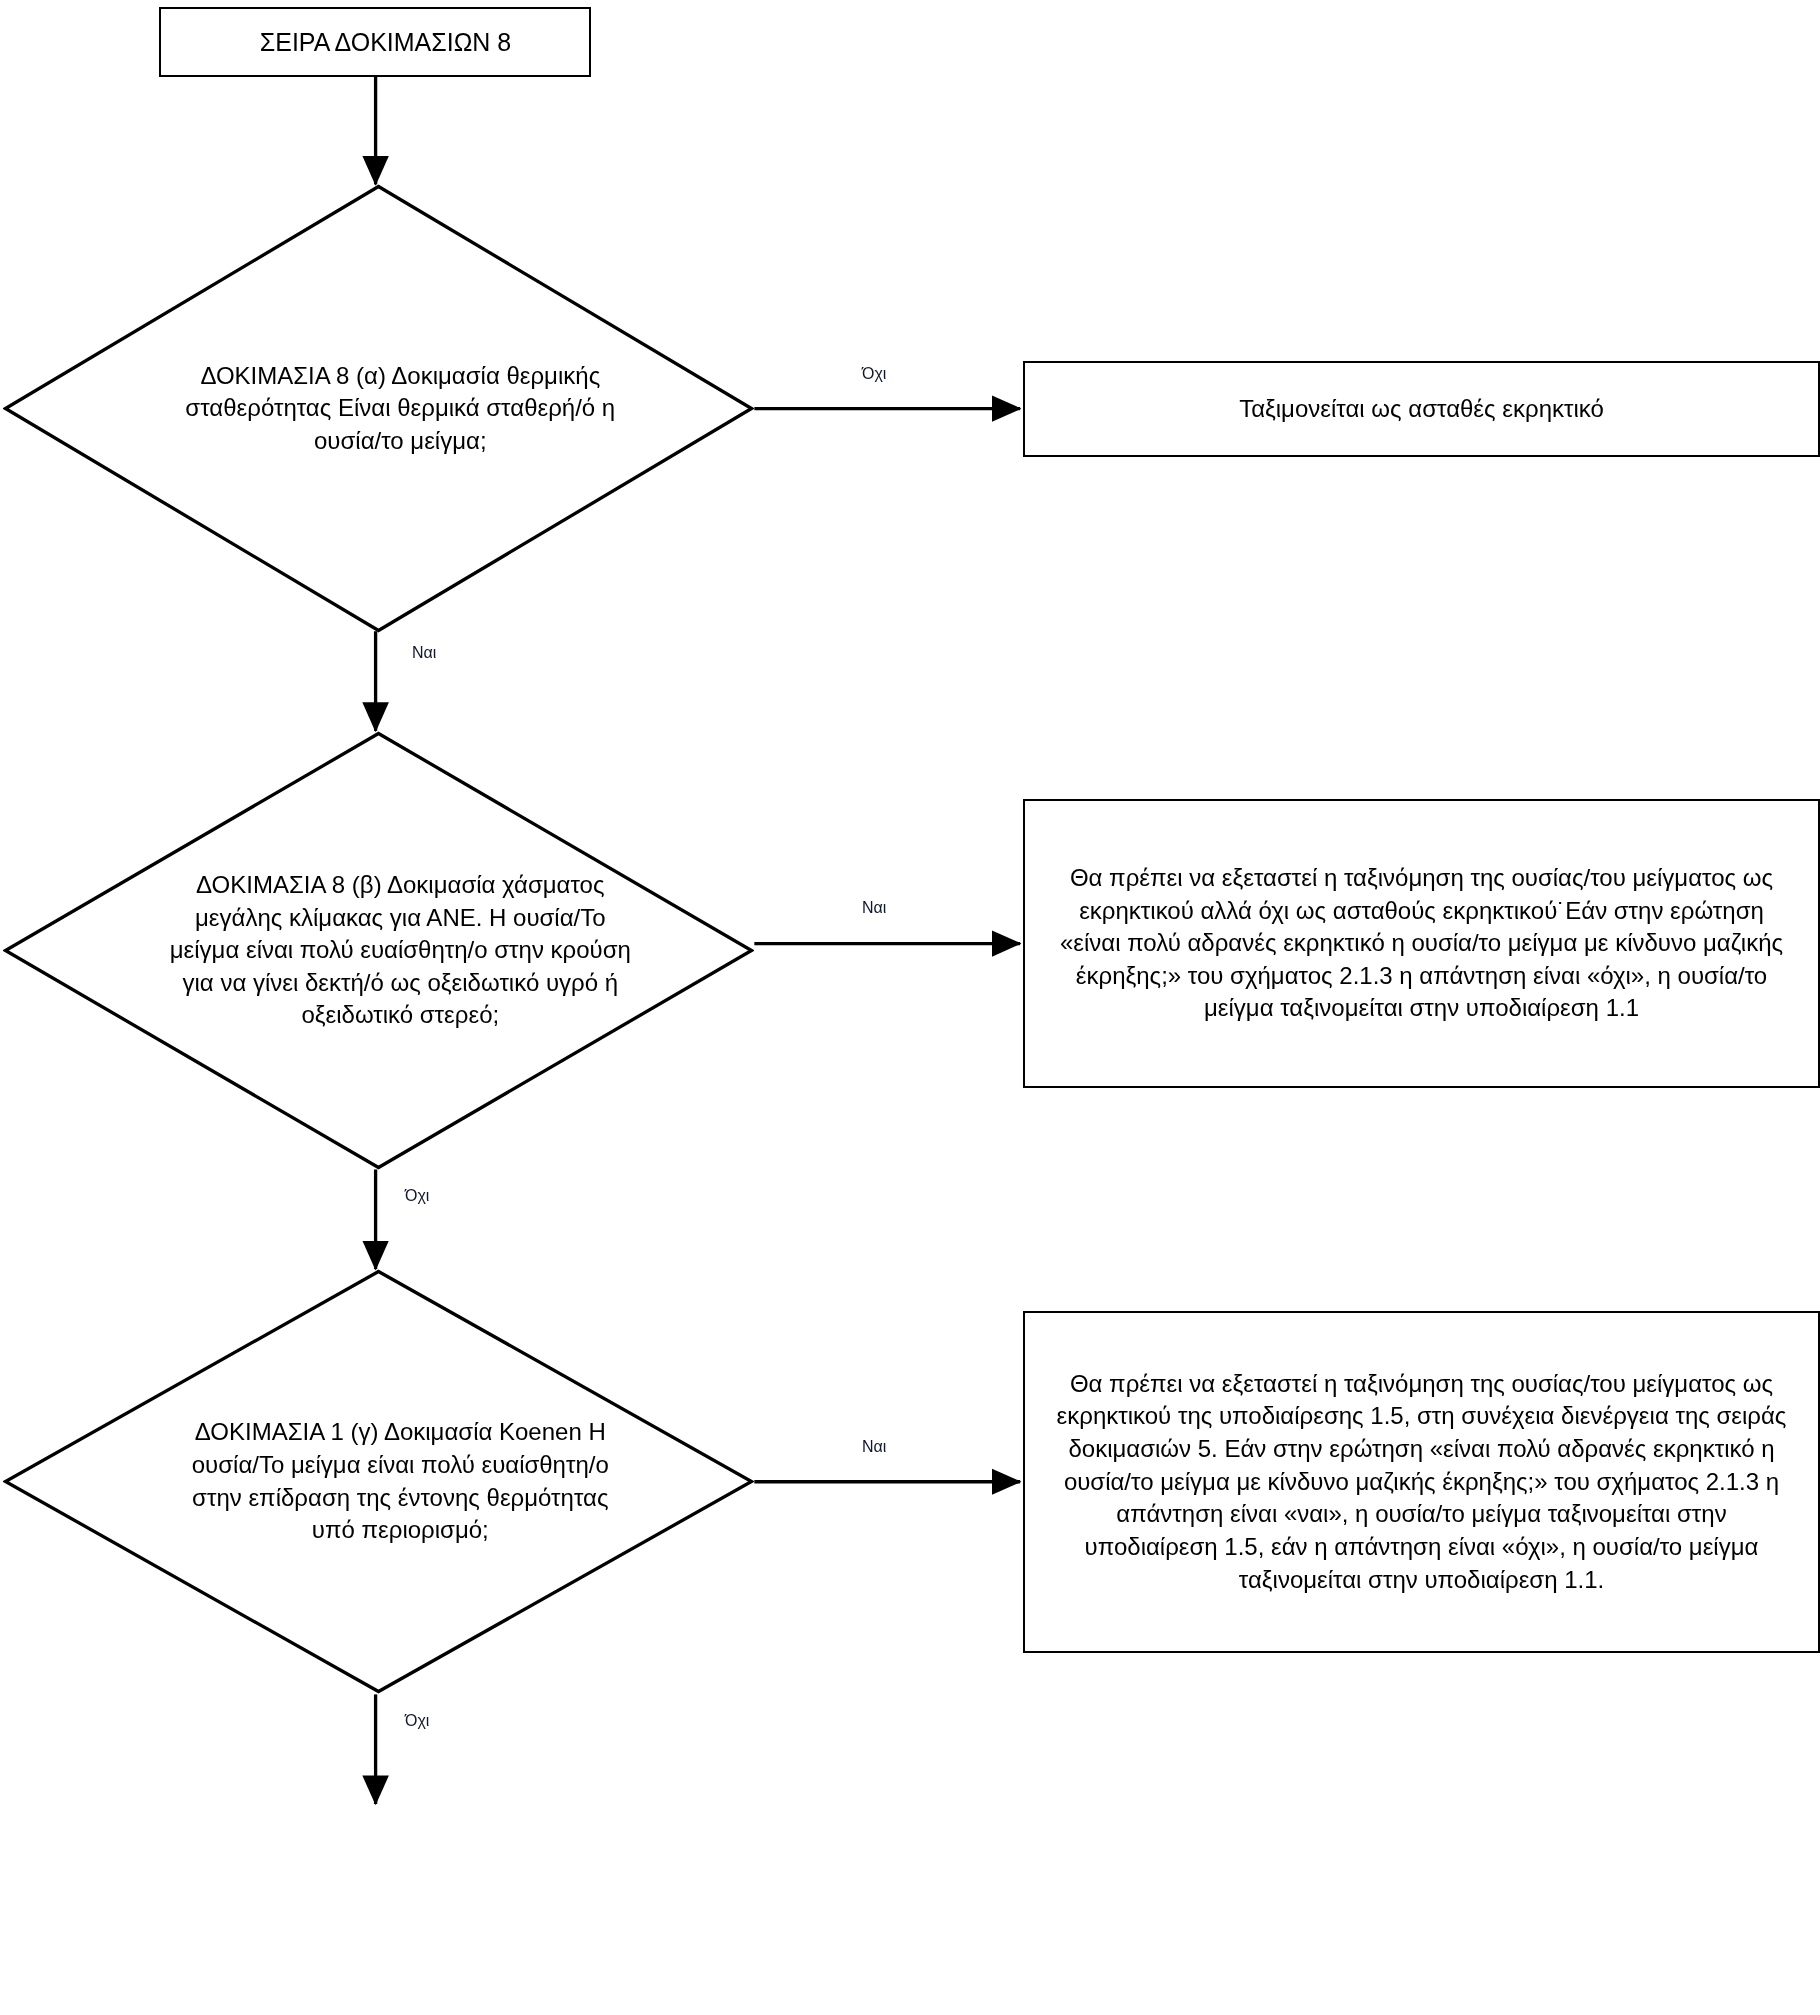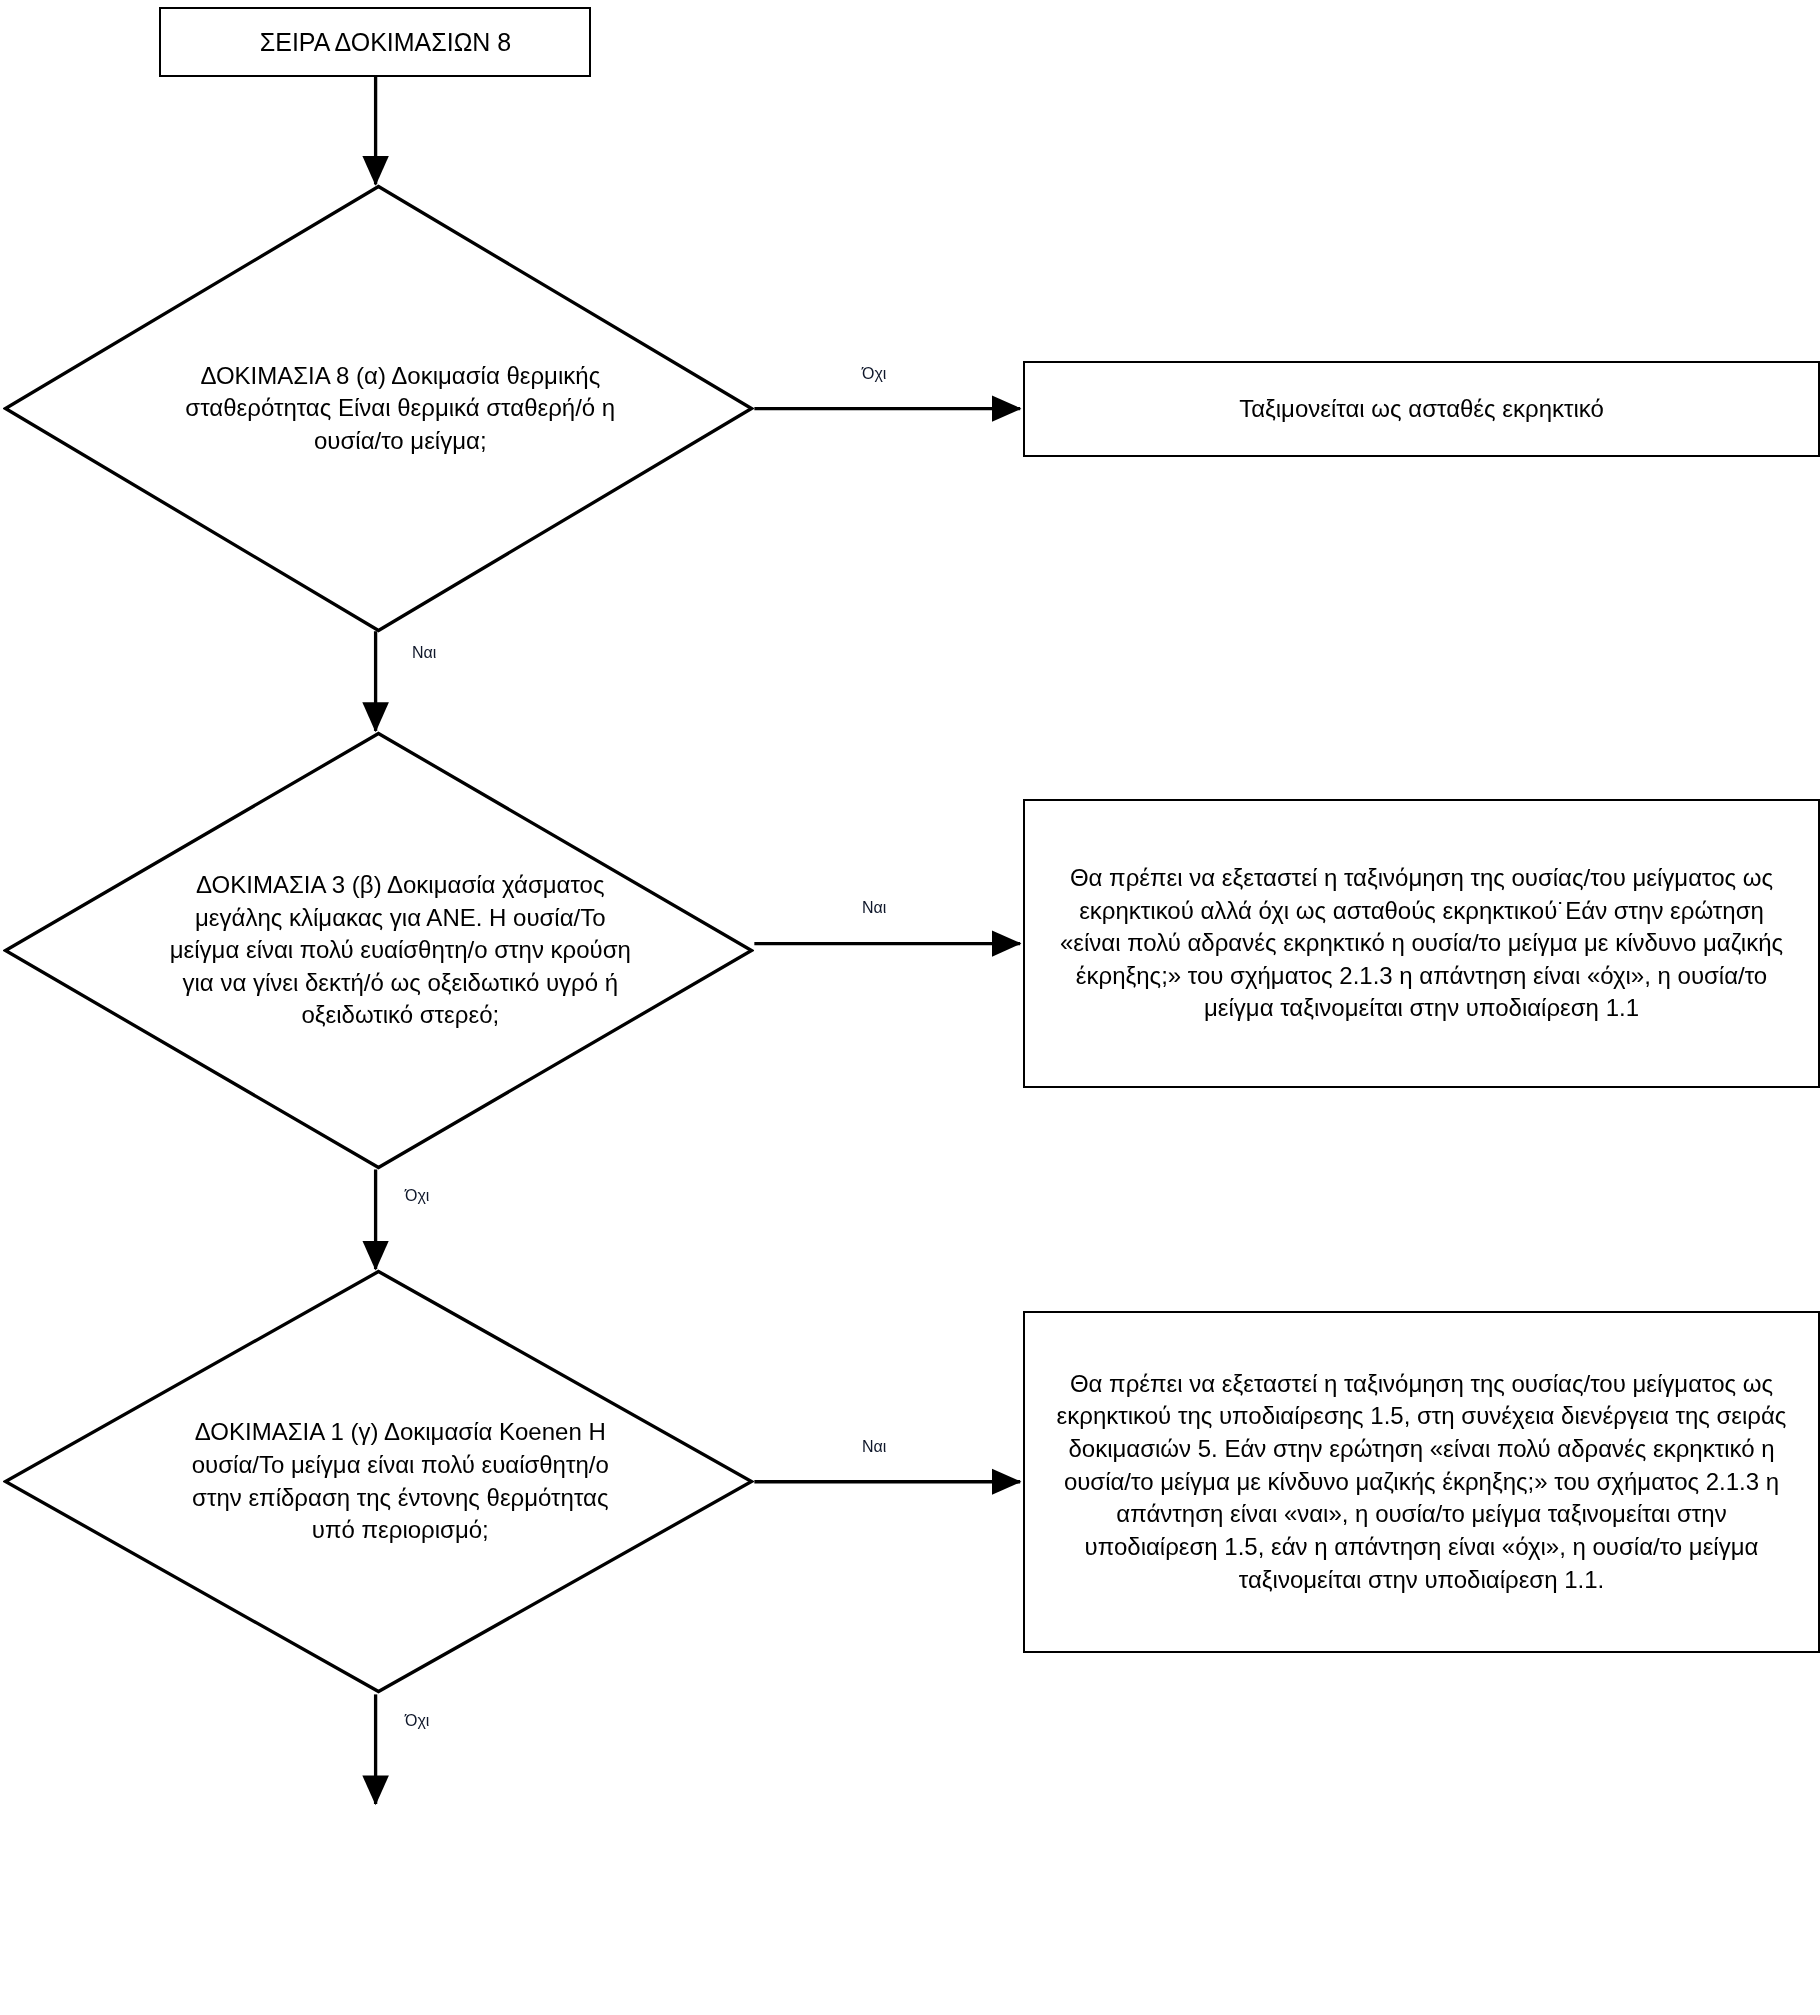--- a/index.html
+++ b/index.html
@@ -122,21 +122,21 @@
   </div>
 
   <div class="node rect" style="left:1023px; top:361px; width:797px; height:96px;">
     <div class="txt t-box">Ταξιμονείται ως ασταθές εκρηκτικό</div>
   </div>
 
   <div class="node diamond" style="left:3.3px; top:731px; width:751px; height:439px;">
     <svg class="shape" viewBox="0 0 904 528" preserveAspectRatio="none">
       <polygon points="452,3 901,264 452,525 3,264" fill="#ffffff" stroke="#000000" stroke-width="4"></polygon>
     </svg>
-    <div class="txt t-node">ΔΟΚΙΜΑΣΙΑ 3 (β) Δοκιμασία χάσματος μεγάλης κλίμακας για ΑΝΕ. Η ουσία/Το μείγμα είναι πολύ ευαίσθητη/ο στην κρούση για να γίνει δεκτή/ό ως οξειδωτικό υγρό ή οξειδωτικό στερεό;</div>
+    <div class="txt t-node">ΔΟΚΙΜΑΣΙΑ 8 (β) Δοκιμασία χάσματος μεγάλης κλίμακας για ΑΝΕ. Η ουσία/Το μείγμα είναι πολύ ευαίσθητη/ο στην κρούση για να γίνει δεκτή/ό ως οξειδωτικό υγρό ή οξειδωτικό στερεό;</div>
   </div>
 
   <div class="node rect" style="left:1023px; top:799px; width:797px; height:289px;">
     <div class="txt t-box">Θα πρέπει να εξεταστεί η ταξινόμηση της ουσίας/του μείγματος ως εκρηκτικού αλλά όχι ως ασταθούς εκρηκτικού˙Εάν στην ερώτηση «είναι πολύ αδρανές εκρηκτικό η ουσία/το μείγμα με κίνδυνο μαζικής έκρηξης;» του σχήματος 2.1.3 η απάντηση είναι «όχι», η ουσία/το μείγμα ταξινομείται στην υποδιαίρεση 1.1</div>
   </div>
 
   <div class="node diamond" style="left:3.3px; top:1269px; width:751px; height:425px;">
     <svg class="shape" viewBox="0 0 904 512" preserveAspectRatio="none">
       <polygon points="452,3 901,256 452,509 3,256" fill="#ffffff" stroke="#000000" stroke-width="4"></polygon>
     </svg>

